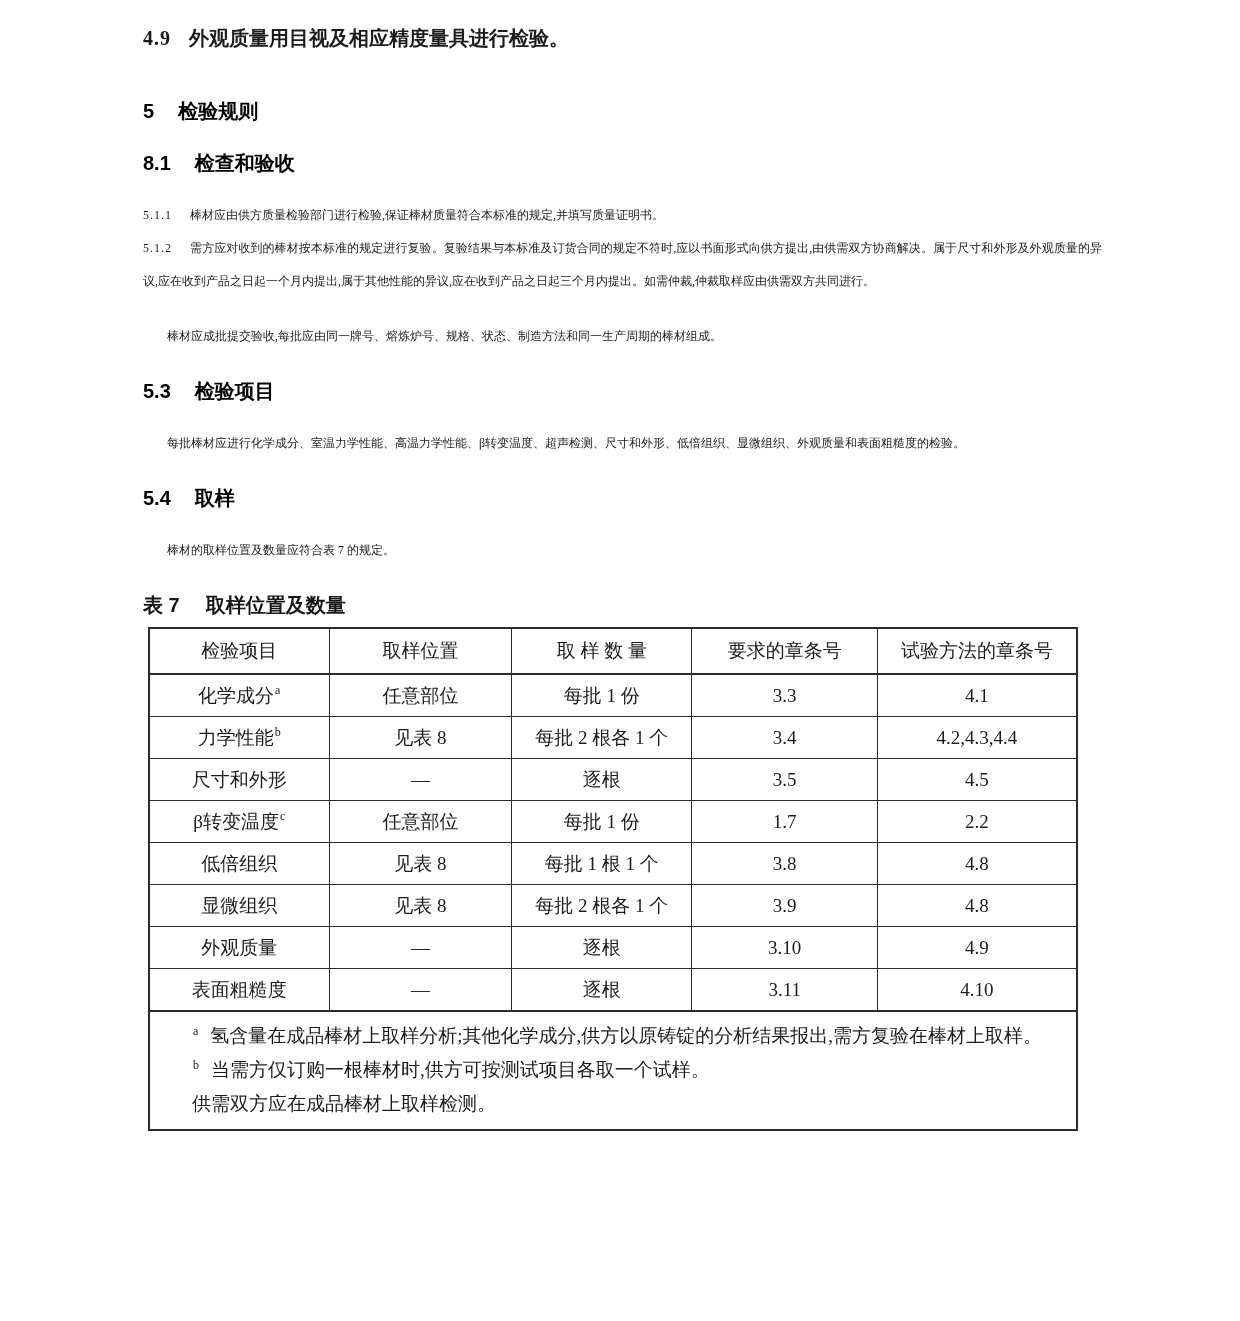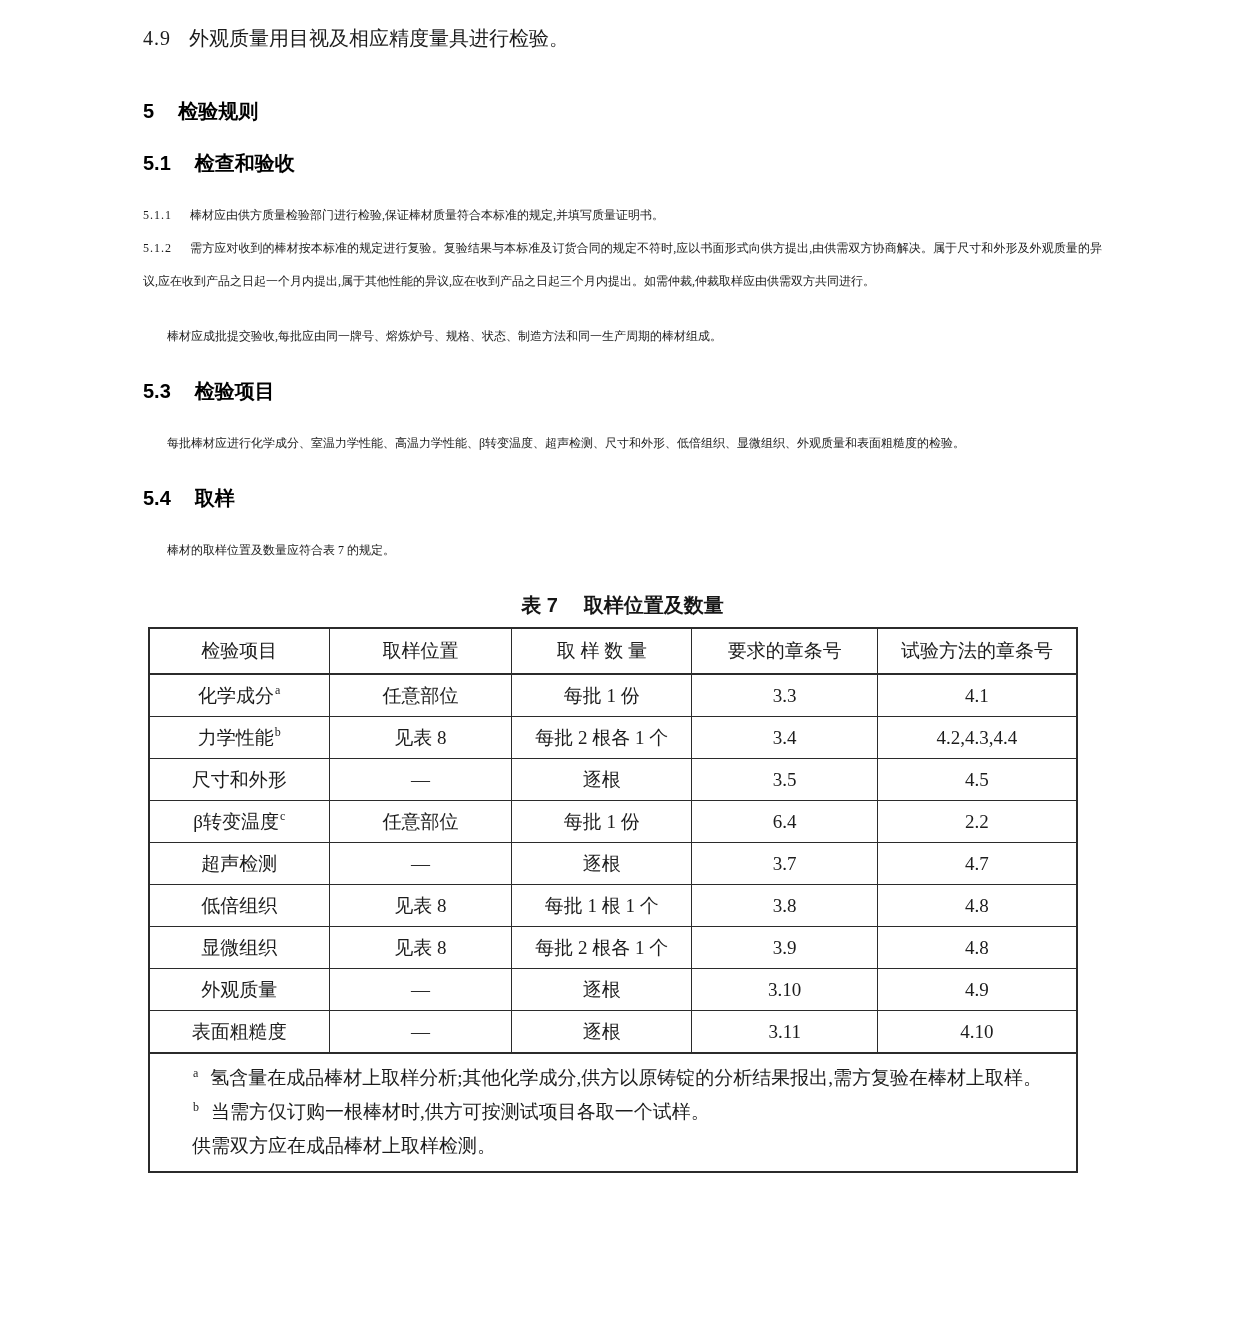--- a/index.html
+++ b/index.html
@@ -16,20 +16,21 @@
     width: 1240px;
     height: 1321px;
     padding: 22px 138px 10px 143px;
     position: relative;
   }
   
   .clause-line {
     margin: 0;
     font-size: 20px;
     line-height: 33px;
+    font-weight: bold;
   }
   .clause-line + .clause-line { margin-top: 6px; }
   .num { margin-right: 18px; letter-spacing: 1px; }
   h1.chapter, h2.section-title {
     font-family: "Liberation Sans", "DejaVu Sans", sans-serif;
     font-weight: bold;
     font-size: 20px;
     line-height: 28px;
     margin: 0;
     color: #000000;
@@ -43,21 +44,20 @@
     line-height: 33px;
     text-align: justify;
   }
   .para.first-after-h2 { margin-top: 22px; }
   .para.flow { margin-top: 0; }
   .para.indent { text-indent: 2em; }
   .spacer-l { margin-top: 34px; }
   
   .table-caption {
     margin-top: 24px;
-    text-align: center;
     font-family: "Liberation Sans", "DejaVu Sans", sans-serif;
     font-weight: bold;
     font-size: 20px;
     line-height: 28px;
     color: #161616;
   }
   .cap-label { margin-right: 26px; }
   
   table.sample-table {
     margin: 8px 0 0 5px;
@@ -110,21 +110,21 @@
 </style>
 </head>
 <body>
 
 <div class="page">
 
   <p class="clause-line"><span class="num">4.9</span><span>外观质量用目视及相应精度量具进行检验。</span></p>
 
   <h1 class="chapter"><span class="num">5</span><span>检验规则</span></h1>
 
-  <h2 class="section-title spacer-l"><span class="num">5.1</span><span>检查和验收</span></h2>
+  <h2 class="section-title spacer-l"><span class="num">8.1</span><span>检查和验收</span></h2>
   <p class="para first-after-h2"><span class="num">5.1.1</span><span>棒材应由供方质量检验部门进行检验,保证棒材质量符合本标准的规定,并填写质量证明书。</span></p>
   <p class="para flow"><span class="num">5.1.2</span><span>需方应对收到的棒材按本标准的规定进行复验。复验结果与本标准及订货合同的规定不符时,应以书面形式向供方提出,由供需双方协商解决。属于尺寸和外形及外观质量的异议,应在收到产品之日起一个月内提出,属于其他性能的异议,应在收到产品之日起三个月内提出。如需仲裁,仲裁取样应由供需双方共同进行。</span></p>
 
   <p class="para indent first-after-h2">棒材应成批提交验收,每批应由同一牌号、熔炼炉号、规格、状态、制造方法和同一生产周期的棒材组成。</p>
 
   <h2 class="section-title"><span class="num">5.3</span><span>检验项目</span></h2>
   <p class="para indent first-after-h2">每批棒材应进行化学成分、室温力学性能、高温力学性能、β转变温度、超声检测、尺寸和外形、低倍组织、显微组织、外观质量和表面粗糙度的检验。</p>
 
   <h2 class="section-title"><span class="num">5.4</span><span>取样</span></h2>
   <p class="para indent first-after-h2">棒材的取样位置及数量应符合表 7 的规定。</p>
@@ -167,29 +167,22 @@
           <td>尺寸和外形</td>
           <td>—</td>
           <td>逐根</td>
           <td>3.5</td>
           <td>4.5</td>
         </tr>
         <tr>
           <td>β转变温度<sup>c</sup></td>
           <td>任意部位</td>
           <td>每批 1 份</td>
-          <td>6.4</td>
+          <td>1.7</td>
           <td>2.2</td>
-        </tr>
-        <tr>
-          <td>超声检测</td>
-          <td>—</td>
-          <td>逐根</td>
-          <td>3.7</td>
-          <td>4.7</td>
         </tr>
         <tr>
           <td>低倍组织</td>
           <td>见表 8</td>
           <td>每批 1 根 1 个</td>
           <td>3.8</td>
           <td>4.8</td>
         </tr>
         <tr>
           <td>显微组织</td>

